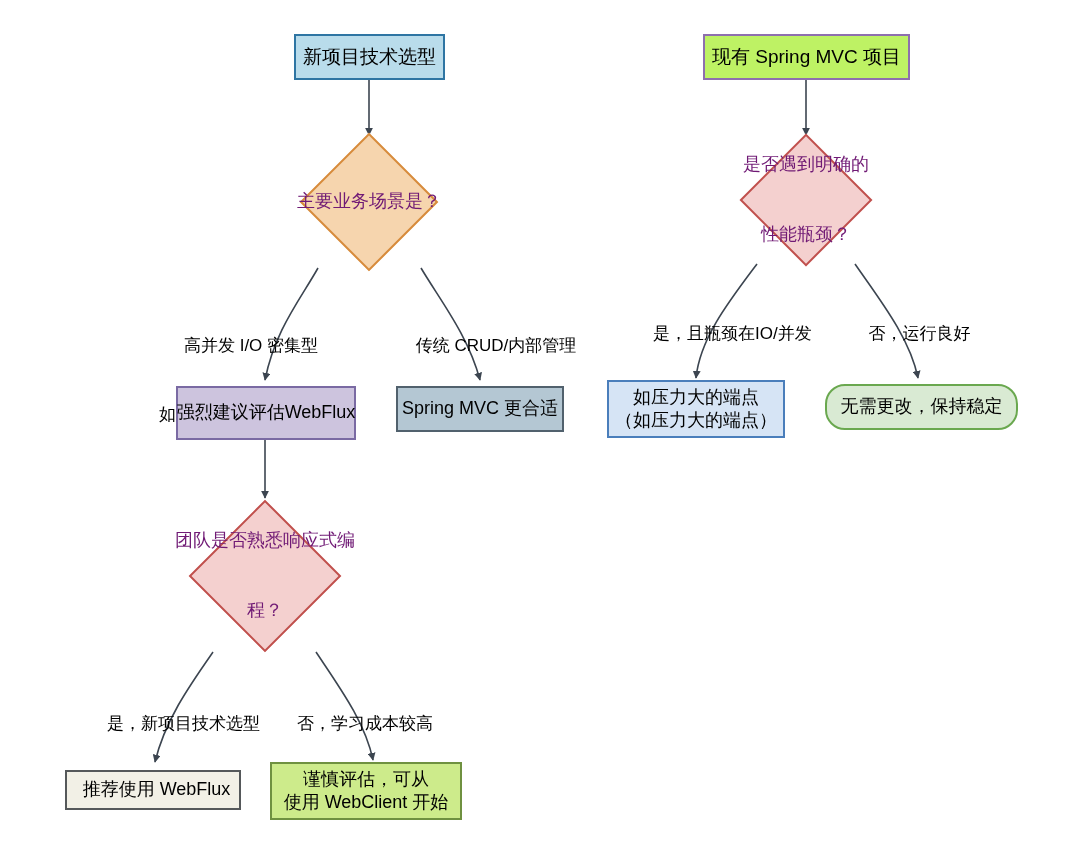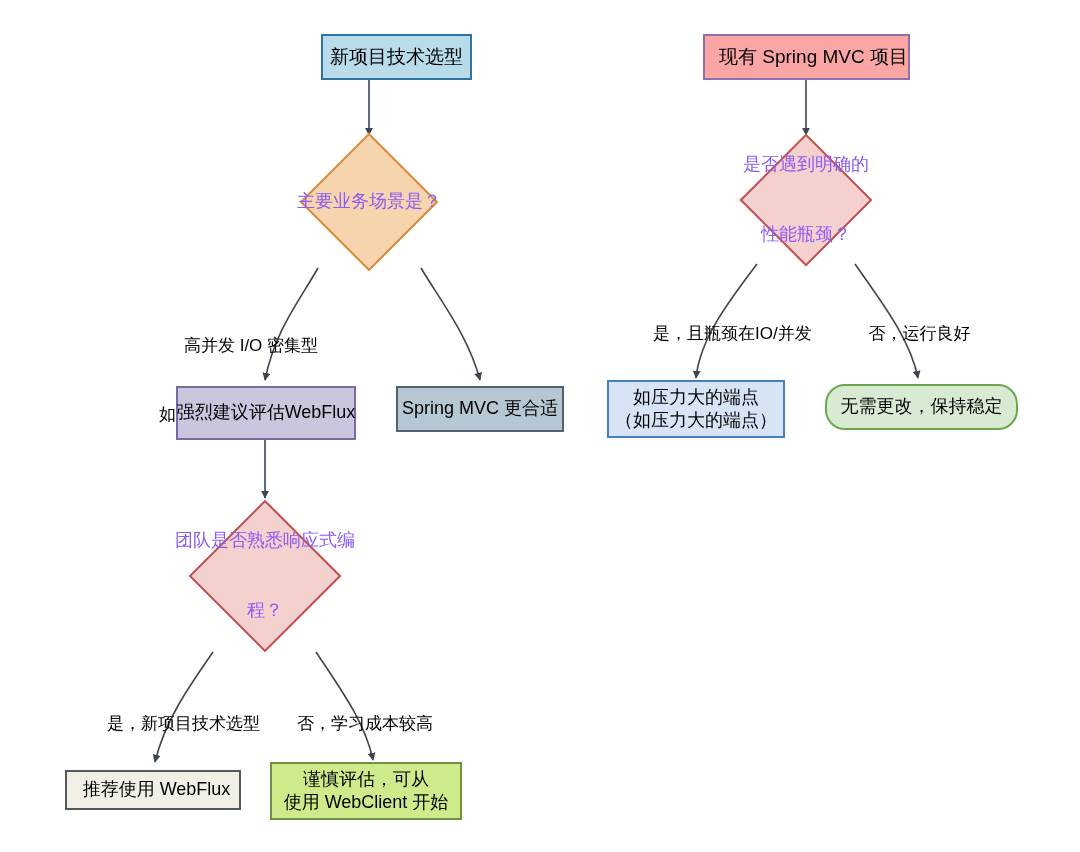--- a/index.html
+++ b/index.html
@@ -56,21 +56,21 @@
     transform: translate(-50%, -50%) rotate(45deg);
   }
   .diamond-label {
     position: absolute;
     left: 50%;
     top: 50%;
     transform: translate(-50%, -50%);
     text-align: center;
     white-space: pre;
     line-height: 1.3;
-    color: #8b5cf6;
+    color: #701a75;
     width: 190px;
   }
   .edge-label {
     position: absolute;
     color: #000000;
     white-space: pre;
     line-height: 1.35;
     text-align: center;
   }
   .clip-host {
@@ -101,34 +101,38 @@
 
     <path d="M 316 652 C 340 688, 365 722, 373 760" stroke="#3c4550" stroke-width="1.6" fill="none" marker-end="url(#arrow)"></path>
 
     <path d="M 806 80 L 806 135" stroke="#3c4550" stroke-width="1.6" fill="none" marker-end="url(#arrow)"></path>
 
     <path d="M 757 264 C 730 300, 700 338, 696 378" stroke="#3c4550" stroke-width="1.6" fill="none" marker-end="url(#arrow)"></path>
 
     <path d="M 855 264 C 880 300, 910 338, 918 378" stroke="#3c4550" stroke-width="1.6" fill="none" marker-end="url(#arrow)"></path>
   </svg>
 
-  <div class="node rect" style="left:294px; top:34px; width:151px; height:46px; font-size:19px; background:#b9dceb; border-color:#2e75a3;margin-left:27px;">
+  <div class="node rect" style="left:294px; top:34px; width:151px; height:46px; font-size:19px; background:#b9dceb; border-color:#2e75a3;">
     <span>新项目技术选型</span>
   </div>
 
   <div class="diamond-wrap" style="left:259px; top:135px; width:220px; height:134px;">
     <div class="diamond-shape" style="width:98px; height:98px; background:#f6d5ae; border-color:#d78b3c;"></div>
     <div class="diamond-label" style="font-size:18px;">主要业务场景是？</div>
   </div>
 
   <div class="edge-label" style="left:146px; top:289px; width:210px; font-size:17px;">
     <div>高并发 I/O 密集型</div>
     <div class="clip-host" style="width:210px; overflow:hidden;">如:网关/实时推送/消息夂</div>
   </div>
 
+  <div class="edge-label" style="left:396px; top:289px; width:200px; font-size:17px;">
+    <div>传统 CRUD/内部管理</div>
+    <div>CPU计算密集</div>
+  </div>
 
   <div class="node rect" style="left:176px; top:386px; width:180px; height:54px; font-size:18px; background:#cdc4de; border-color:#7a6aa3; flex-direction:row;">
     <span>强烈建议评估</span>
     <span>WebFlux</span>
   </div>
 
   <div class="node rect" style="left:396px; top:386px; width:168px; height:46px; font-size:18px; background:#b4c7d3; border-color:#51616d;">
     <span>Spring MVC 更合适</span>
   </div>
 
@@ -150,21 +154,21 @@
 
   <div class="node rect" style="left:65px; top:770px; width:176px; height:40px; font-size:18px; background:#f2f0e6; border-color:#55585a;padding-left:7px;">
     <span>推荐使用 WebFlux</span>
   </div>
 
   <div class="node rect" style="left:270px; top:762px; width:192px; height:58px; font-size:18px; background:#cdeb8b; border-color:#6f9140; flex-direction:column;">
     <span>谨慎评估，可从</span>
     <span>使用 WebClient 开始</span>
   </div>
 
-  <div class="node rect" style="left:703px; top:34px; width:207px; height:46px; font-size:19px; background:#fca5a5; border-color:#8e6fae;justify-content:flex-end;">
+  <div class="node rect" style="left:703px; top:34px; width:207px; height:46px; font-size:19px; background:#bef264; border-color:#8e6fae;">
     <span>现有 Spring MVC 项目</span>
   </div>
 
   <div class="diamond-wrap" style="left:706px; top:135px; width:200px; height:130px;">
     <div class="diamond-shape" style="width:94px; height:94px; background:#f4d0cf; border-color:#c0504d;"></div>
     <div class="diamond-label" style="font-size:18px; width:200px;">
       <div>是否遇到明确的</div>
       <div>性能瓶颈？</div>
     </div>
   </div>

